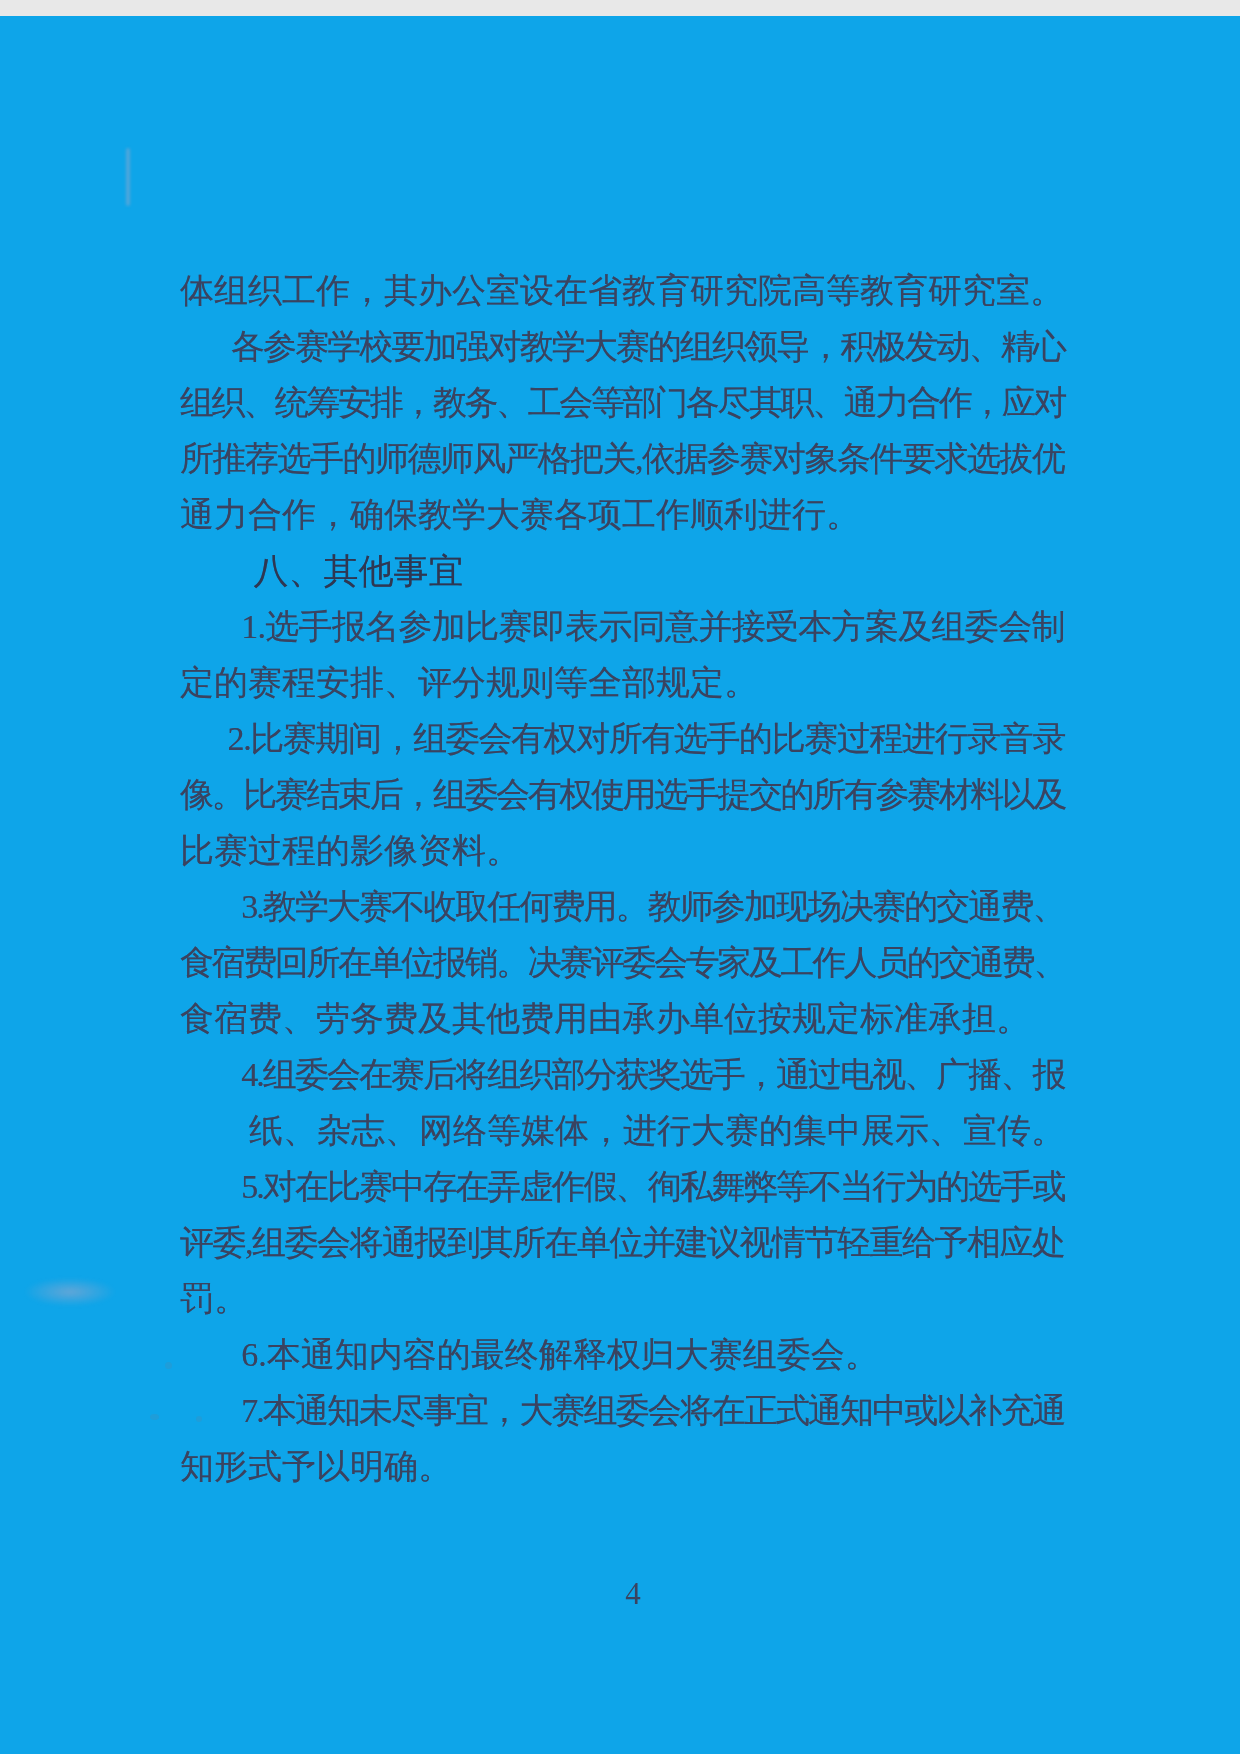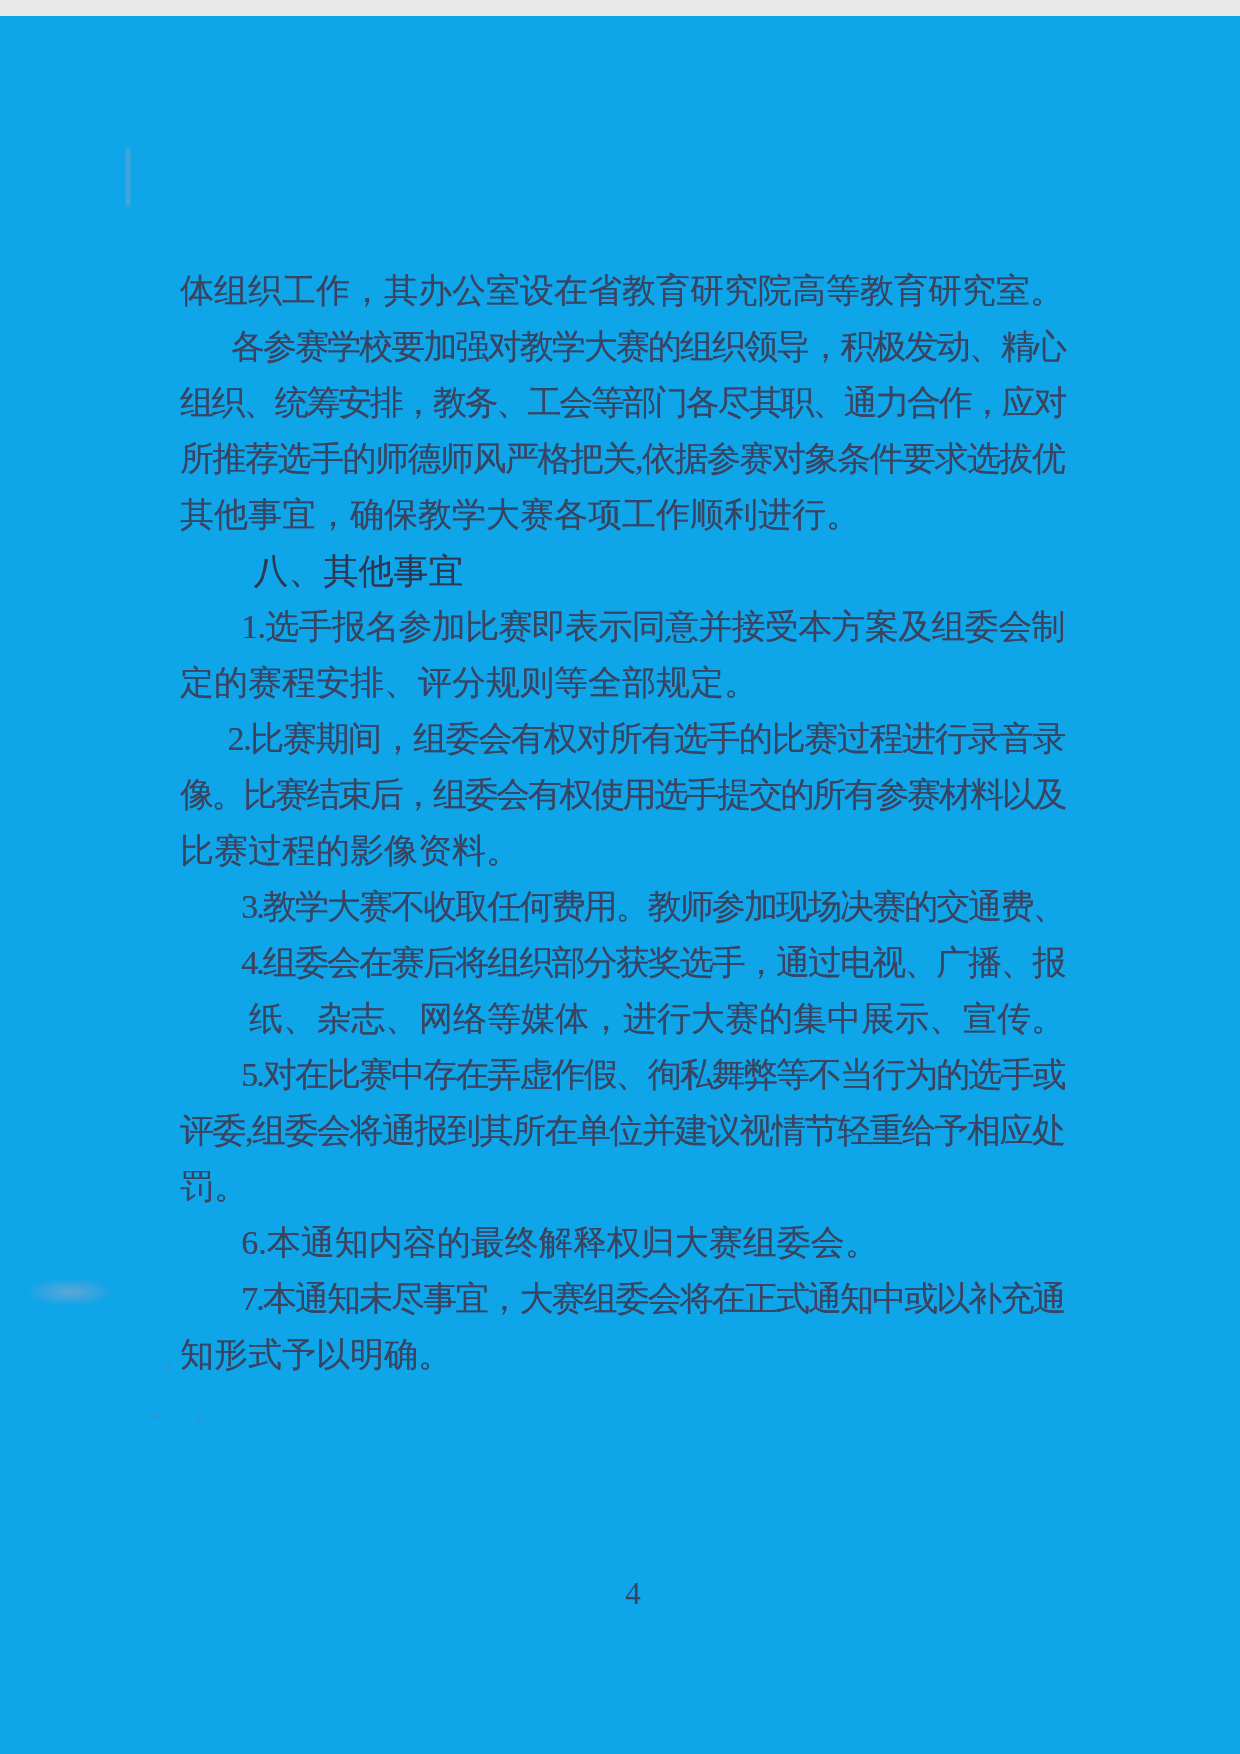--- a/index.html
+++ b/index.html
@@ -87,28 +87,30 @@
   <div class="artifact speck s1"></div>
   <div class="artifact speck s2"></div>
   <div class="artifact speck s3"></div>
   <div class="artifact bottom-noise"></div>
 
   <div class="textblock">
       <div class="line" style="text-indent: 0em;">体组织工作，其办公室设在省教育研究院高等教育研究室。</div>
       <div class="line" style="text-indent: 1.5em; letter-spacing: -1.92px;">各参赛学校要加强对教学大赛的组织领导，积极发动、精心</div>
       <div class="line" style="text-indent: 0em; letter-spacing: -2.39px; text-align: right;">组织、统筹安排，教务、工会等部门各尽其职、通力合作，应对</div>
       <div class="line" style="text-indent: 0em; letter-spacing: -1.5px;">所推荐选手的师德师风严格把关,依据参赛对象条件要求选拔优</div>
-      <div class="line" style="text-indent: 0em;">其他事宜，确保教学大赛各项工作顺利进行。</div>
+      <div class="line" style="text-indent: 0em;">通力合作，确保教学大赛各项工作顺利进行。</div>
       <div class="line bold" style="text-indent: 2.1em;">八、其他事宜</div>
       <div class="line" style="text-indent: 1.8em; letter-spacing: -0.69px;">1.选手报名参加比赛即表示同意并接受本方案及组委会制</div>
       <div class="line" style="text-indent: 0em;">定的赛程安排、评分规则等全部规定。</div>
       <div class="line" style="text-indent: 1.4em; letter-spacing: -1.41px;">2.比赛期间，组委会有权对所有选手的比赛过程进行录音录</div>
       <div class="line" style="text-indent: 0em; letter-spacing: -2.39px;">像。比赛结束后，组委会有权使用选手提交的所有参赛材料以及</div>
       <div class="line" style="text-indent: 0em;">比赛过程的影像资料。</div>
       <div class="line" style="text-indent: 1.8em; letter-spacing: -1.93px;">3.教学大赛不收取任何费用。教师参加现场决赛的交通费、</div>
+      <div class="line" style="text-indent: 0em; letter-spacing: -2.39px;">食宿费回所在单位报销。决赛评委会专家及工作人员的交通费、</div>
+      <div class="line" style="text-indent: 0em;">食宿费、劳务费及其他费用由承办单位按规定标准承担。</div>
       <div class="line" style="text-indent: 1.8em; letter-spacing: -1.93px;">4.组委会在赛后将组织部分获奖选手，通过电视、广播、报</div>
       <div class="line" style="text-indent: 0em; text-align: right;">纸、杂志、网络等媒体，进行大赛的集中展示、宣传。</div>
       <div class="line" style="text-indent: 1.8em; letter-spacing: -1.93px;">5.对在比赛中存在弄虚作假、徇私舞弊等不当行为的选手或</div>
       <div class="line" style="text-indent: 0em; letter-spacing: -1.5px;">评委,组委会将通报到其所在单位并建议视情节轻重给予相应处</div>
       <div class="line" style="text-indent: 0em;">罚。</div>
       <div class="line" style="text-indent: 1.8em;">6.本通知内容的最终解释权归大赛组委会。</div>
       <div class="line" style="text-indent: 1.8em; letter-spacing: -1.93px;">7.本通知未尽事宜，大赛组委会将在正式通知中或以补充通</div>
       <div class="line" style="text-indent: 0em;">知形式予以明确。</div>
     </div>
 

